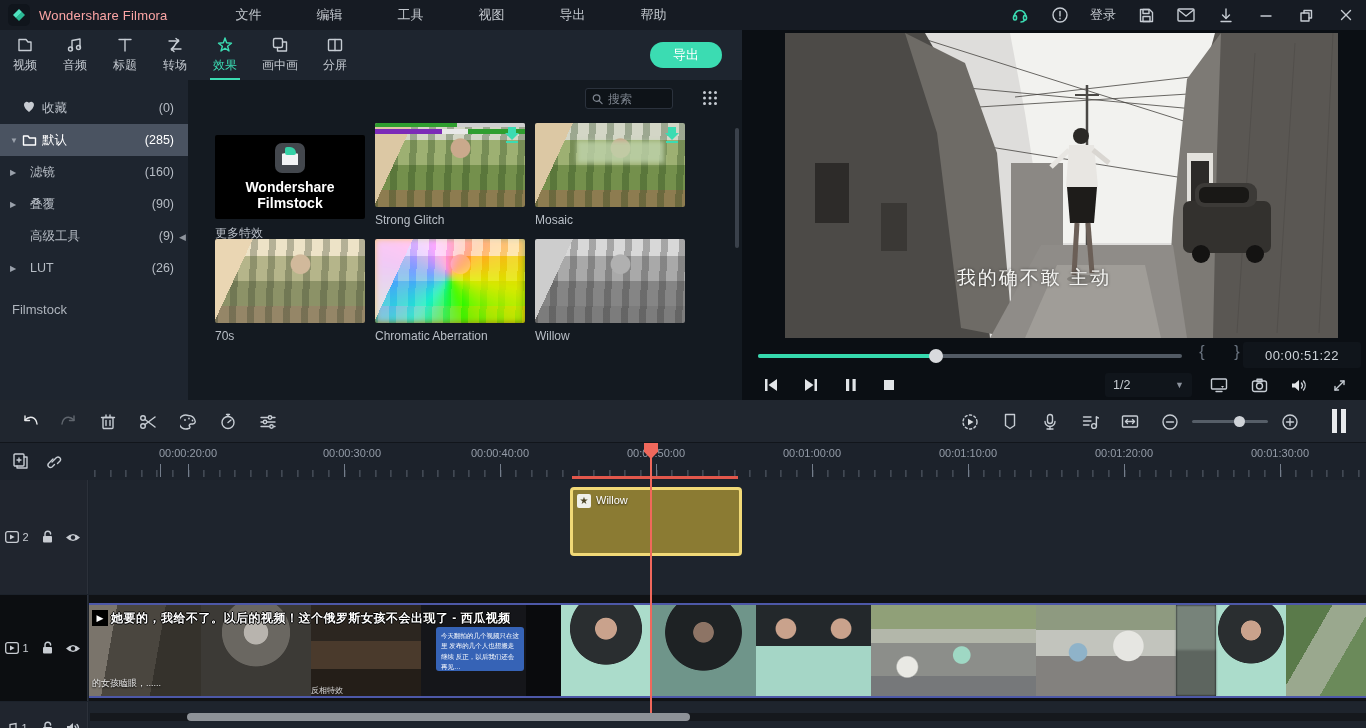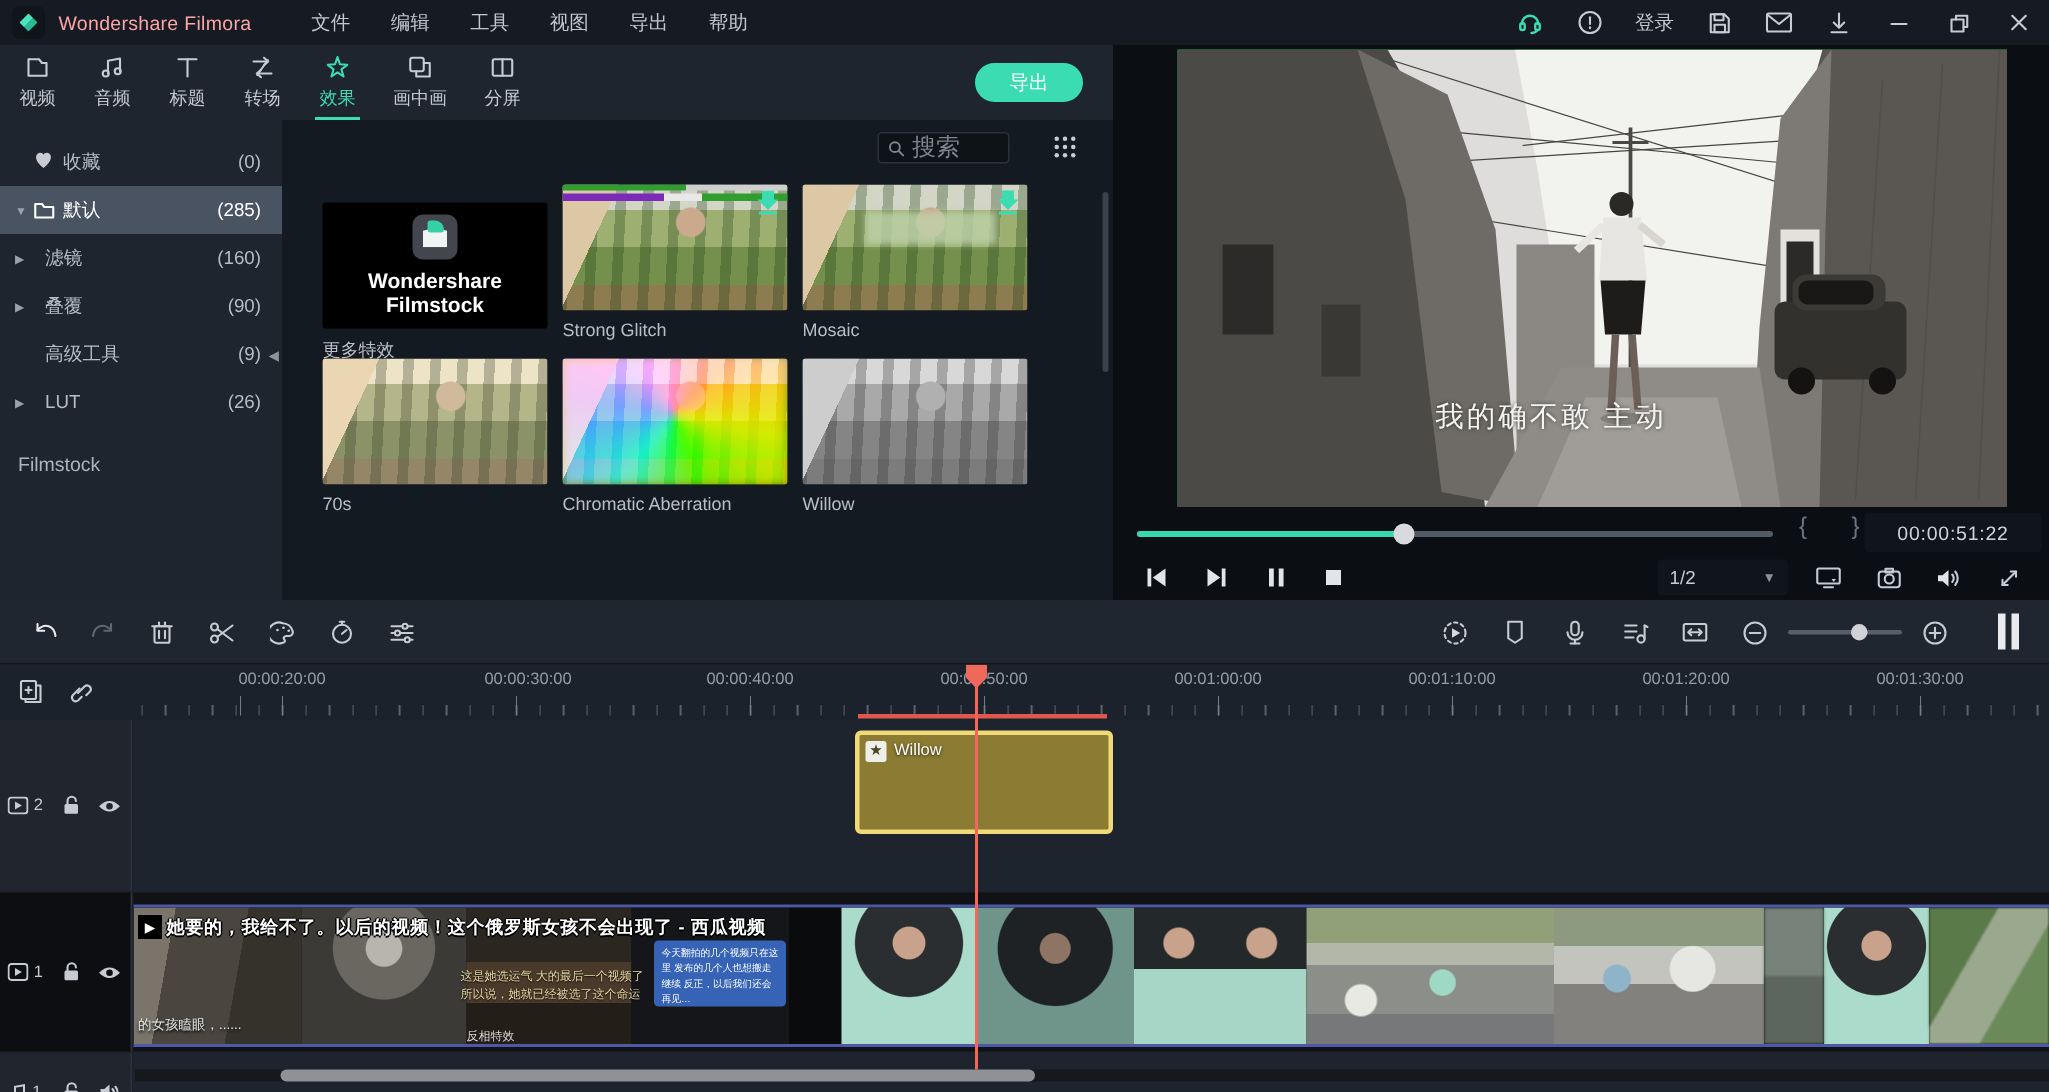--- a/index.html
+++ b/index.html
@@ -9,21 +9,21 @@
   svg.ic { stroke:#c6ccd3; fill:none; stroke-width:1.4; stroke-linecap:round; stroke-linejoin:round; display:block; }
 
   
   .titlebar { position:absolute; left:0; top:0; width:1366px; height:30px; background:#161b23;
     display:flex; align-items:center; z-index:50; }
   .logo { width:22px; height:22px; margin-left:8px; border-radius:5px; background:#10151c; position:relative; }
   .logo:before { content:""; position:absolute; left:5px; top:5px; width:12px; height:12px;
     background:linear-gradient(135deg,#4fe3c0 0 50%,#2bb894 50%); clip-path:polygon(50% 0,100% 50%,50% 100%,0 50%); }
   .apptitle { color:#fca5a5; font-size:13px; margin-left:9px; letter-spacing:.2px; }
   .menus { display:flex; gap:27px; margin-left:40px; }
-  .menus span { color:#c2c7cd; font-size:13px; cursor:default; }
+  .menus span { color:#c2c7cd; font-size:13px; cursor:default;margin-left:28px; }
   .tb-right { position:absolute; right:0; top:0; height:30px; display:flex; align-items:center; gap:0; }
   .tb-btn { width:40px; height:30px; display:flex; align-items:center; justify-content:center; }
   .login { color:#c2c7cd; font-size:13px; width:46px; text-align:center; }
 
   
   .tabstrip { position:absolute; left:0; top:30px; width:742px; height:50px; background:#1e252f;
     display:flex; align-items:center; }
   .tab { width:50px; height:50px; display:flex; flex-direction:column; align-items:center; justify-content:center;
     gap:3px; position:relative; color:#c5cad1; }
   .tab .tlabel { font-size:12px; }
@@ -40,21 +40,21 @@
   .side-item.selected { background:#4a5361; color:#fff; }
   .side-item .arrow { width:12px; font-size:8px; color:#9aa1ab; }
   .side-item .ico { width:20px; }
   .side-foot { position:absolute; left:12px; top:222px; color:#aeb4bc; font-size:13px; }
   .collapse-arrow { position:absolute; right:2px; top:152px; color:#8d939c; font-size:9px; }
 
   
   .effects { position:absolute; left:188px; top:80px; width:554px; height:320px; background:#141a21; overflow:hidden; }
   .searchbar { position:absolute; left:397px; top:8px; width:88px; height:21px; background:#0e1318;
     border:1px solid #2b323d; border-radius:3px; display:flex; align-items:center; padding:0 6px; gap:5px; }
-  .searchbar input { background:transparent; border:none; outline:none; width:58px; color:#f97316; font-size:16px; }
+  .searchbar input { background:transparent; border:none; outline:none; width:58px; color:#f97316; font-size:12px; }
   .searchbar input::placeholder { color:#7d848e; }
   .gridview { position:absolute; left:514px; top:10px; }
   .cards { position:absolute; left:27px; top:43px; width:510px; }
   .card { position:absolute; width:150px; }
   .thumb { width:150px; height:84px; border-radius:2px; position:relative; overflow:hidden; background:#222; }
   .cname { margin-top:6px; color:#b9bfc7; font-size:12px; }
   .dl { position:absolute; right:6px; top:4px; width:14px; height:16px; }
   .dl:before { content:""; position:absolute; left:3px; top:0; width:8px; height:9px; background:#3bdcb2; }
   .dl:after { content:""; position:absolute; left:0; top:6px; border:7px solid transparent; border-top:7px solid #3bdcb2; }
   .dl i { position:absolute; left:1px; bottom:0; width:12px; height:2px; background:#3bdcb2; }
@@ -79,21 +79,21 @@
   .fs-logo { width:30px; height:30px; border-radius:7px; background:#43474d; position:relative; }
   .fs-logo:before { content:""; position:absolute; left:7px; top:9px; width:16px; height:13px; background:#f2f3f4;
     clip-path:polygon(0 15%,50% 0,100% 15%,100% 100%,0 100%); }
   .fs-logo:after { content:""; position:absolute; left:10px; top:4px; width:11px; height:8px; background:#35d1a6;
     border-radius:2px 6px 2px 2px; }
   .fs-text { color:#fff; font-size:14px; font-weight:bold; text-align:center; line-height:1.15; }
   .v-scroll { position:absolute; right:3px; top:48px; width:4px; height:120px; background:#3a414b; border-radius:2px; }
 
   
   .preview { position:absolute; left:742px; top:30px; width:624px; height:370px; background:#0b0f14; }
-  .video { position:absolute; left:43px; top:3px; width:553px; height:305px; background:#15803d; overflow:hidden; }
+  .video { position:absolute; left:43px; top:3px; width:553px; height:305px; background:#d946ef; overflow:hidden; }
   .subtitle { position:absolute; left:0; right:55px; top:232px; text-align:center; color:#f4f4f2; font-size:19px;
     letter-spacing:2px; text-shadow:0 0 3px rgba(0,0,0,.6); }
   .seekrow { position:absolute; left:0; top:310px; width:624px; height:32px; display:flex; align-items:center; }
   .seek { position:absolute; left:16px; top:14px; width:424px; height:4px; border-radius:2px; background:#525a64; }
   .seek .fill { position:absolute; left:0; top:0; height:4px; border-radius:2px; background:#36d9ae; }
   .seek .knob { position:absolute; top:-5px; width:14px; height:14px; border-radius:50%; background:#d8dadd; }
   .bracket { position:absolute; top:3px; color:#6b7480; font-size:16px; width:20px; text-align:center; }
   .timecode { position:absolute; right:5px; top:2px; width:118px; height:26px; background:#10151b; border-radius:3px;
     color:#cfd4da; font-size:13px; display:flex; align-items:center; justify-content:center; letter-spacing:.5px; }
   .ctrlrow { position:absolute; left:0; top:342px; width:624px; height:28px; }
@@ -785,24 +785,20 @@
         <div class="star">★</div>
         <div class="fxname">Willow</div>
       </div>
     </div>
 
     <div class="rc1">
       <div class="strip" id="strip">
         <div class="playbadge">▶</div>
         <div class="cliptitle">她要的，我给不了。以后的视频！这个俄罗斯女孩不会出现了 - 西瓜视频</div>
         <div class="lefttext">的女孩瞌眼，......</div>
-        <div class="midtext">
-          <div>这是她选运气 大的最后一个视频了</div>
-          <div>所以说，她就已经被选了这个命运</div>
-        </div>
         <div class="midlabel">反相特效</div>
         <div class="captionbox">今天翻拍的几个视频只在这里 发布的几个人也想搬走继续 反正，以后我们还会再见…</div>
       <div class="seg s1" style="width: 112px;"></div>
           <div class="seg s2" style="width: 110px;"></div>
           <div class="seg s3" style="width: 110px;"></div>
           <div class="seg s4" style="width: 105px;"></div>
           <div class="seg s5" style="width: 35px;"></div>
           <div class="seg s6" style="width: 90px;"></div>
           <div class="seg s7" style="width: 105px;"></div>
           <div class="seg s8" style="width: 115px;"></div>

